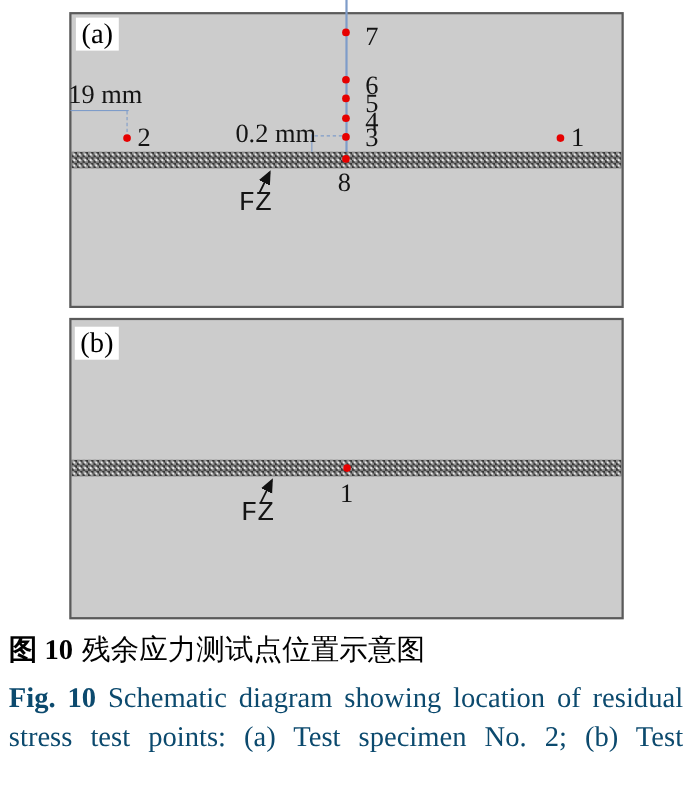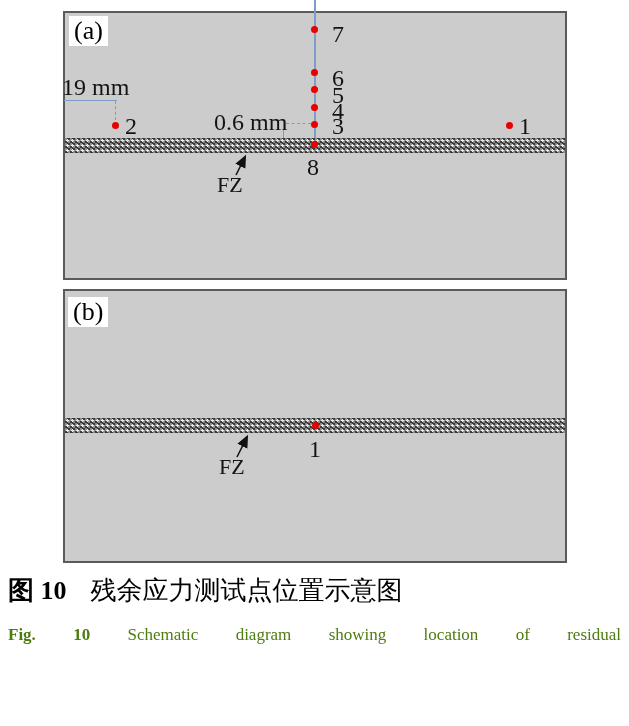--- a/index.html
+++ b/index.html
@@ -32,36 +32,36 @@
   .dimv.dash{border-left-style:dashed;}
   .dot{
     position:absolute;width:7px;height:7px;border-radius:50%;
     background:var(--point-red,#e60000);z-index:4;display:block;
   }
   .plabel{
     position:absolute;font-size:24px;line-height:24px;z-index:4;color:#141414;
     white-space:nowrap;
   }
   .dimtext{position:absolute;font-size:24px;line-height:24px;z-index:4;color:#141414;white-space:nowrap;}
-  .fz{position:absolute;font-size:22px;line-height:26px;z-index:4;color:#141414;}
+  .fz{position:absolute;font-size:25px;line-height:26px;z-index:4;color:#141414;font-family:Liberation Mono, monospace;}
   .arr{position:absolute;z-index:4;overflow:visible;}
   .tag{
     position:absolute;background:#ffffff;z-index:3;font-size:26px;line-height:30px;
     padding:0 5px;color:#000;
   }
   #tagA{left:69px;top:16px;}
   #tagB{left:68px;top:297px;}
   .cap-zh{
     position:absolute;left:8px;top:576px;font-size:26px;line-height:30px;z-index:5;
     color:#000;white-space:nowrap;
   }
-  .cap-zh .fl{font-weight:bold;margin-right:24px;}
+  .cap-zh .fl{font-weight:bold;margin-right:8px;}
   .cap-en{
-    position:absolute;left:8px;top:618px;width:613px;z-index:5;color:#4d7c0f;
-    font-size:17px;line-height:34.5px;
+    position:absolute;left:8px;top:618px;width:613px;z-index:5;color:#0c4a6e;
+    font-size:26px;line-height:34.5px;
   }
   .cap-en .jl{text-align:justify;text-align-last:justify;}
   .cap-en .fl{font-weight:bold;}
 </style>
 </head>
 <body>
 
 <div class="root">
 
   <div class="panel" id="panelA"></div>
@@ -69,21 +69,21 @@
 
   <div class="band" id="bandA"></div>
   <div class="band" id="bandB"></div>
 
   <div class="vline"></div>
 
   <span class="dimtext" style="left:62px;top:75px">19 mm</span>
   <div class="dimh" style="left:64px;top:100px;width:53px"></div>
   <div class="dimv dash" style="left:115px;top:101px;height:19px"></div>
 
-  <span class="dimtext" style="left:214px;top:110px">0.6 mm</span>
+  <span class="dimtext" style="left:214px;top:110px">0.2 mm</span>
   <div class="dimv" style="left:283px;top:122px;height:16px"></div>
   <div class="dimh dash" style="left:286px;top:123px;width:25px"></div>
 
   <i class="dot" style="left:311px;top:26px"></i>
   <i class="dot" style="left:311px;top:69px"></i>
   <i class="dot" style="left:311px;top:86px"></i>
   <i class="dot" style="left:311px;top:104px"></i>
   <i class="dot" style="left:311px;top:121px"></i>
   <i class="dot" style="left:311px;top:141px"></i>
   <i class="dot" style="left:112px;top:122px"></i>
@@ -126,15 +126,16 @@
 
   <div class="cap-zh">
     <span class="fl">图 10</span><span>残余应力测试点位置示意图</span>
   </div>
 
   <div class="cap-en">
     <div class="jl">
       <span class="fl">Fig. 10</span>
       <span>Schematic diagram showing location of residual</span>
     </div>
+    <div class="jl">stress test points: (a) Test specimen No. 2; (b) Test</div>
   </div>
 
 </div>
 
 </body></html>

